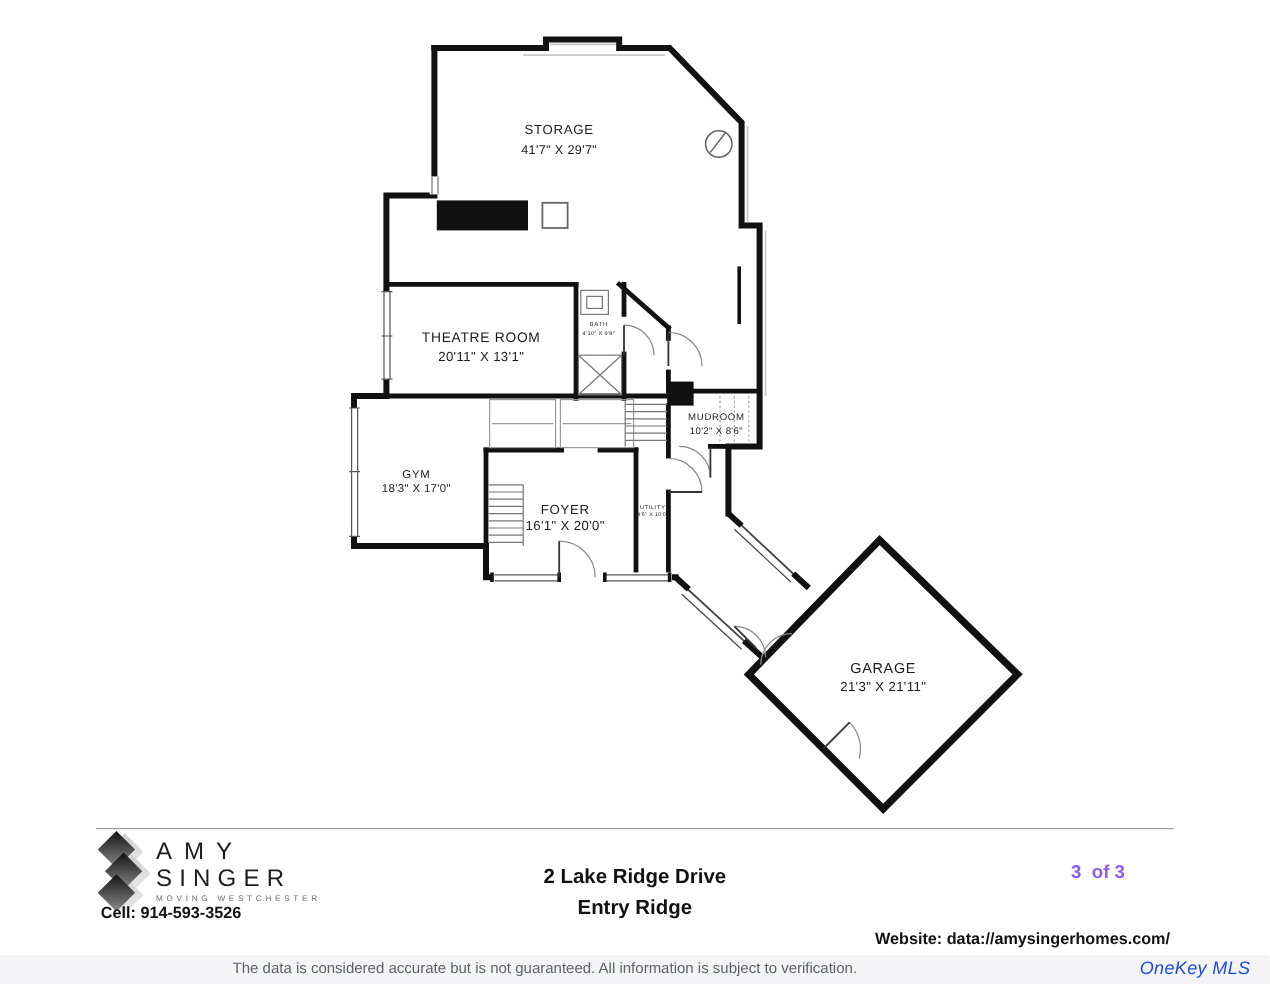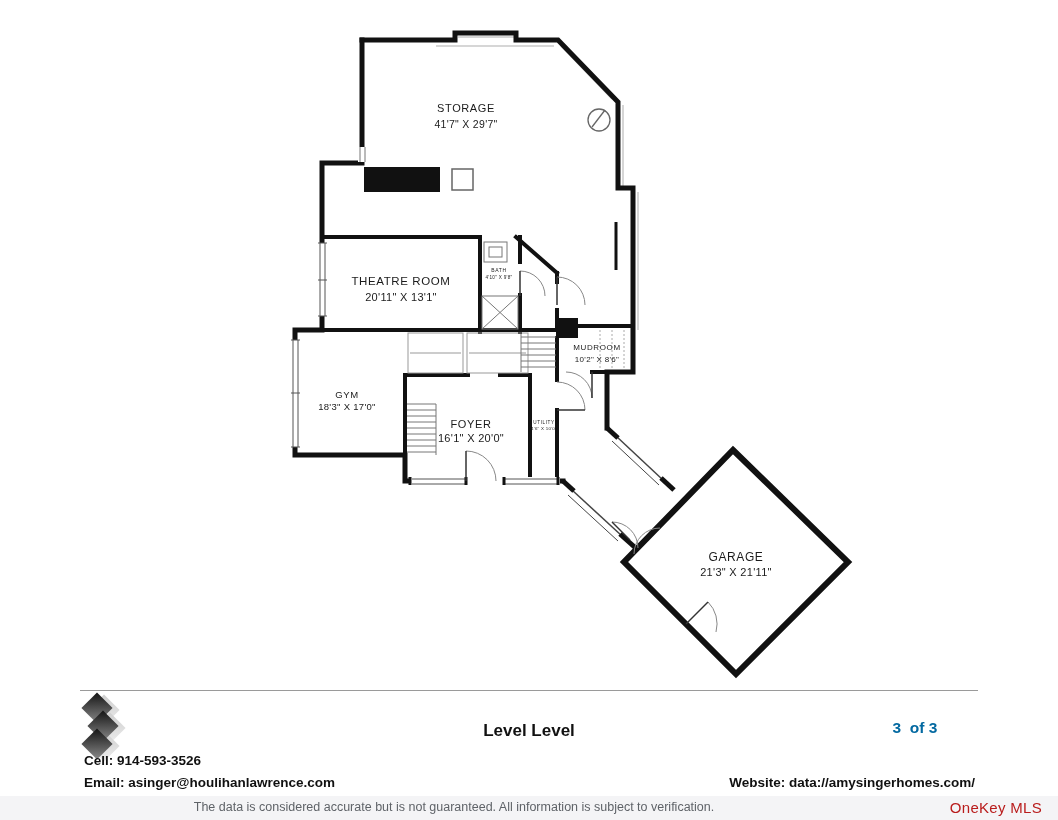--- a/index.html
+++ b/index.html
@@ -19,27 +19,27 @@
   .logo-diamonds{width:40px;height:62px;position:relative;}
   .logo-text{margin-left:6px;margin-top:2px;}
   .logo-line1{font-size:20px;letter-spacing:10px;color:#1c1c1c;font-weight:500;line-height:22px;}
   .logo-line2{font-size:20px;letter-spacing:6px;color:#1c1c1c;font-weight:500;line-height:22px;}
   .logo-tagline{font-size:6.8px;letter-spacing:3.1px;color:#6d6d6d;margin-top:3px;font-weight:500;}
   .cell-line{position:absolute;left:84px;top:62px;font-size:13.5px;font-weight:bold;color:#111;}
   .email-line{position:absolute;left:84px;top:84px;font-size:13.5px;font-weight:bold;color:#111;}
   .center-title{position:absolute;left:329px;top:27px;width:400px;text-align:center;
     font-size:17px;font-weight:bold;color:#111;line-height:26px;}
   .page-num{position:absolute;left:855px;top:28px;width:120px;text-align:center;
-    font-size:15.5px;font-weight:bold;color:#0369a1;white-space:pre;}
+    font-size:15.5px;font-weight:bold;color:#8b5cf6;white-space:pre;}
   .website-line{position:absolute;right:83px;top:84px;font-size:13.5px;font-weight:bold;color:#111;}
 
   .bottom-bar{position:absolute;left:0;top:796px;width:1058px;height:24px;background:#f4f4f6;}
   .disclaimer{position:absolute;left:0;top:4px;width:908px;text-align:center;
     font-size:12.5px;color:#5f6368;}
-  .watermark{position:absolute;right:16px;top:3px;font-size:15px;color:#b91c1c;letter-spacing:0.3px;}
+  .watermark{position:absolute;right:16px;top:3px;font-size:15px;color:#1d4ed8;letter-spacing:0.3px;font-style:italic;}
 
   .d{position:absolute;width:22px;height:22px;transform:rotate(45deg);}
 </style>
 </head>
 <body>
 
 <div class="plan-wrap">
 <svg width="1058" height="692" viewBox="0 0 1058 692">
 
   <g stroke="#c9c9c9" stroke-width="1.5" fill="none">
@@ -189,27 +189,32 @@
 <div class="footer">
   <div class="logo-block">
     <div class="logo-diamonds">
       <div class="d" style="left:9px;top:2px;background:linear-gradient(135deg,#cfcfcf,#ececec);"></div>
       <div class="d" style="left:15px;top:20px;background:linear-gradient(135deg,#cfcfcf,#ececec);"></div>
       <div class="d" style="left:9px;top:38px;background:linear-gradient(135deg,#cfcfcf,#ececec);"></div>
       <div class="d" style="left:2px;top:0px;background:linear-gradient(135deg,#141414,#8a8a8a);"></div>
       <div class="d" style="left:8px;top:18px;background:linear-gradient(135deg,#141414,#8a8a8a);"></div>
       <div class="d" style="left:2px;top:36px;background:linear-gradient(135deg,#141414,#8a8a8a);"></div>
     </div>
+    <div class="logo-text">
+      <div class="logo-line1">AMY</div>
+      <div class="logo-line2">SINGER</div>
+      <div class="logo-tagline">MOVING WESTCHESTER</div>
+    </div>
   </div>
 
   <div class="cell-line">Cell: 914-593-3526</div>
-  <div class="email-line">Email: asinger@houlihanlawrence.com</div>
 
   <div class="center-title">
-    <div>Level Level</div>
+    <div>2 Lake Ridge Drive</div>
+    <div>Entry Ridge</div>
   </div>
 
   <div class="page-num">3  of 3</div>
   <div class="website-line">Website: data://amysingerhomes.com/</div>
 </div>
 
 <div class="bottom-bar">
   <div class="disclaimer">The data is considered accurate but is not guaranteed. All information is subject to verification.</div>
   <div class="watermark">OneKey MLS</div>
 </div>

